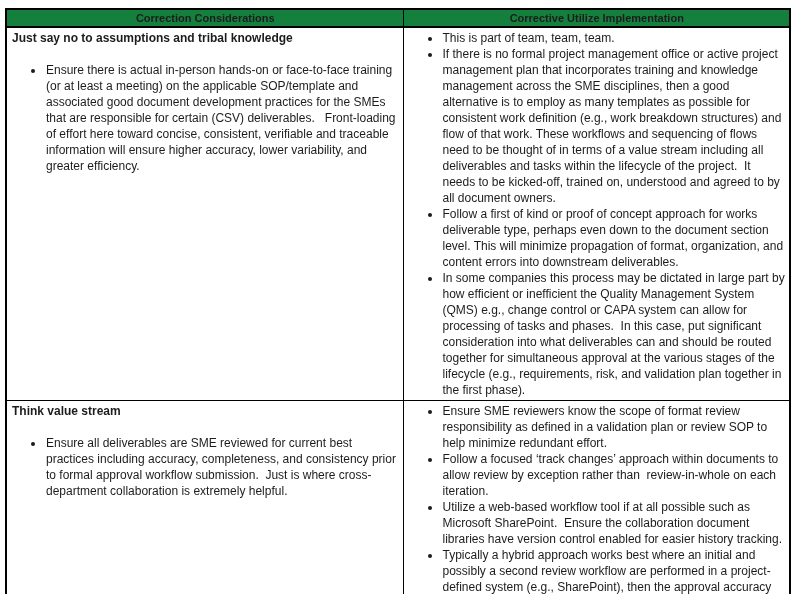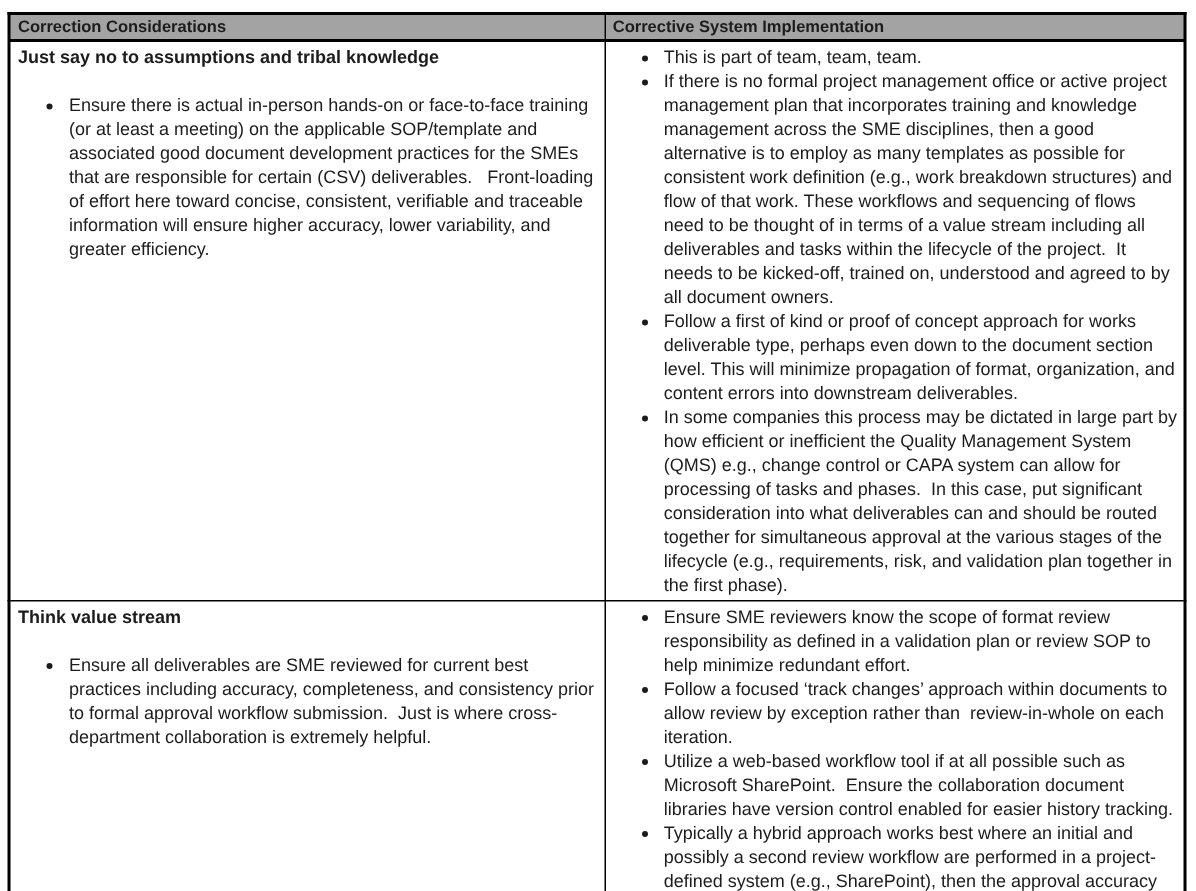--- a/index.html
+++ b/index.html
@@ -20,24 +20,24 @@
   .doc-table, .doc-table th, .doc-table td {
     border: 1px solid #000000;
   }
   .doc-table { border-width: 2px; }
   .doc-table th {
     border-bottom-width: 2px;
   }
   .col-left  { width: 396px; }
   .col-right { width: 386px; }
   th {
-    background: #a3a3a3;
+    background: #15803d;
     font-size: 11px;
     font-weight: bold;
-    text-align: left;
+    text-align: center;
     height: 15px;
     padding: 1px 4px 1px 5px;
     line-height: 14px;
   }
   td {
     vertical-align: top;
     font-size: 12px;
     line-height: 16px;
     padding: 2px 4px 2px 5px;
   }
@@ -64,21 +64,21 @@
 <body>
 
 <table class="doc-table">
   <colgroup>
     <col class="col-left">
     <col class="col-right">
   </colgroup>
   <thead>
     <tr>
       <th>Correction Considerations</th>
-      <th>Corrective System Implementation</th>
+      <th>Corrective Utilize Implementation</th>
     </tr>
   </thead>
   <tbody>
     <tr>
       <td class="row1">
         <div class="cell-heading">Just say no to assumptions and tribal knowledge</div>
         <ul class="bullets">
             <li>Ensure there is actual in-person hands-on or face-to-face training (or at least a meeting) on the applicable SOP/template and associated good document development practices for the SMEs that are responsible for certain (CSV) deliverables.   Front-loading of effort here toward concise, consistent, verifiable and traceable information will ensure higher accuracy, lower variability, and greater efficiency.</li>
           </ul>
       </td>

